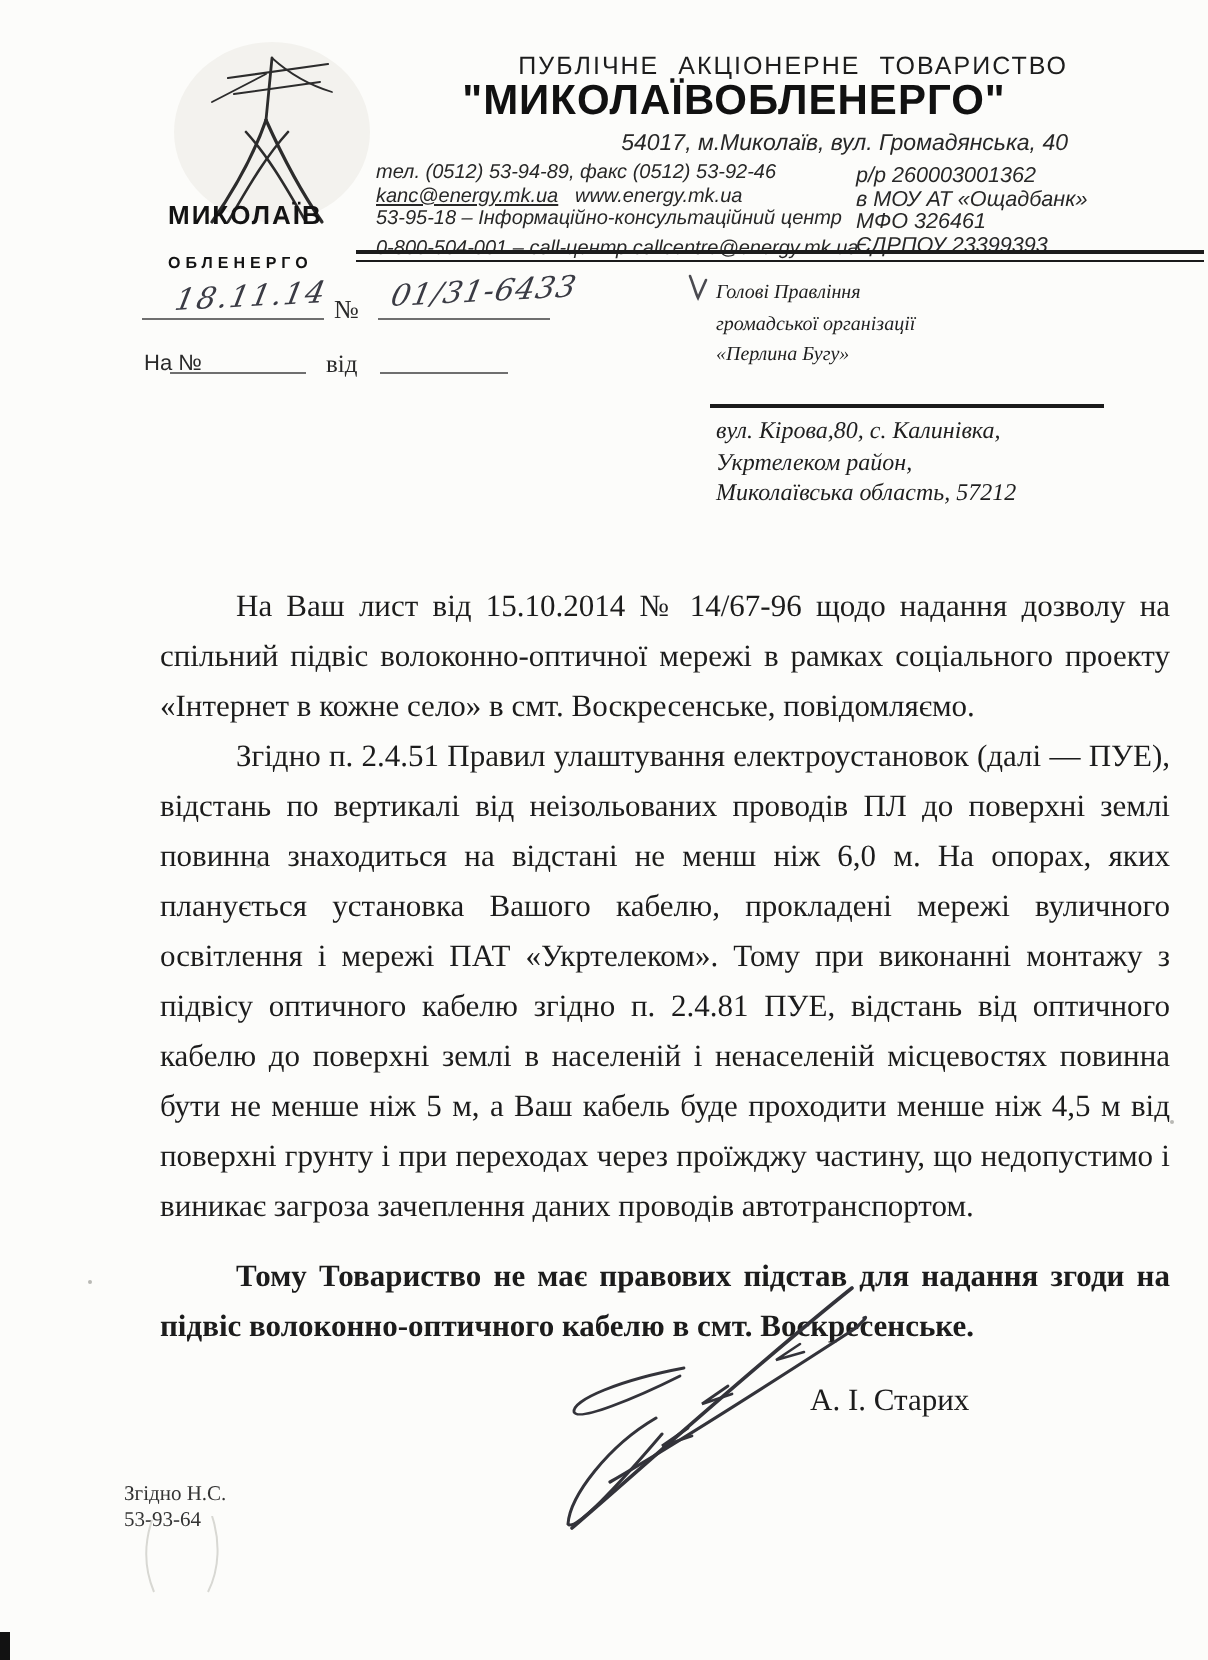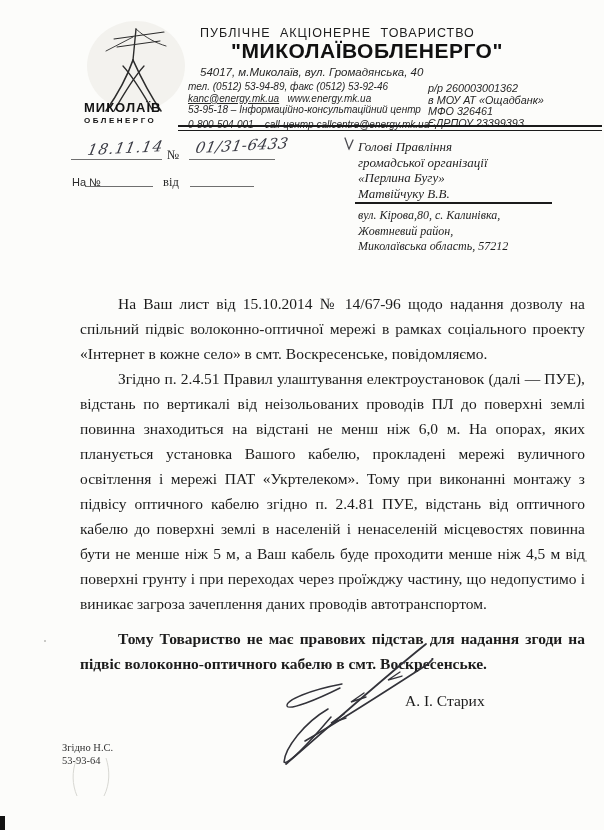--- a/index.html
+++ b/index.html
@@ -7,28 +7,28 @@
     position:relative; width:604px; height:830px; margin:0 auto;
     background:#fcfcfa; color:#222; overflow:hidden;
     font-family:"Liberation Serif", serif;
   }
   
   .logo{position:absolute; left:84px; top:20px; width:104px; }
   .logo svg{display:block;}
   .logo-t1{font-family:"Liberation Sans",sans-serif; font-weight:bold; font-size:13px;
            letter-spacing:1px; color:#131313; margin-top:-16px;}
   .logo-t2{font-family:"Liberation Sans",sans-serif; font-weight:bold; font-size:8px;
-           letter-spacing:2.5px; color:#131313; margin-top:1px;}
-  .org-type{position:absolute; left:200px; top:26px; width:334px; text-align:left;
+           letter-spacing:2.5px; color:#131313; margin-top:12px;}
+  .org-type{position:absolute; left:200px; top:26px; width:334px; text-align:right;
             font-family:"Liberation Sans",sans-serif; font-size:12.5px; letter-spacing:1px;
             word-spacing:5px; color:#1d1d1d;}
   .org-name{position:absolute; left:200px; top:39px; width:334px; text-align:center;
             font-family:"Liberation Sans",sans-serif; font-weight:bold; font-size:21px;
             letter-spacing:0.5px; color:#111;}
-  .hq-address{position:absolute; left:200px; top:66px; width:334px; text-align:left;
+  .hq-address{position:absolute; left:200px; top:66px; width:334px; text-align:right;
             font-family:"Liberation Sans",sans-serif; font-style:italic; font-size:11.5px; color:#272727;}
   .contacts-left{position:absolute; left:188px; top:81px; width:240px;
             font-family:"Liberation Sans",sans-serif; font-style:italic; font-size:10px;
             line-height:11.6px; color:#272727;}
   .contacts-left .row{white-space:nowrap;}
   .contacts-left .call-row{margin-top:3px;}
   .u{text-decoration:underline;}
   .bank-block{position:absolute; left:428px; top:83px; width:176px;
             font-family:"Liberation Sans",sans-serif; font-style:italic; font-size:10.8px;
             line-height:11.6px; color:#272727;}
@@ -43,21 +43,21 @@
   .date-line{left:71px; top:159px; width:91px;}
   .num-line{left:189px; top:159px; width:86px;}
   .no-sign{position:absolute; left:167px; top:147px; font-size:13px; color:#2a2a2a;}
   .na-no{position:absolute; left:48px; top:176px; font-family:"Liberation Sans",sans-serif;
          font-size:11px; color:#2a2a2a;margin-left:24px;}
   .vid{position:absolute; left:163px; top:175px; font-size:12.5px; color:#2a2a2a;}
   .na-line{left:85px; top:186px; width:68px;}
   .vid-line{left:190px; top:186px; width:64px;}
   
   .recipient{position:absolute; left:358px; top:139px; width:200px;
-             font-style:italic; font-size:13px; line-height:15.6px; color:#1e1e1e;}
+             font-style:italic; font-size:10px; line-height:15.6px; color:#1e1e1e;}
   .recipient-sep{position:absolute; left:355px; top:202px; width:197px; height:0;
              border-bottom:2px solid #1b1b1b;}
   .recipient-addr{position:absolute; left:358px; top:208px; width:210px;
              font-style:italic; font-size:12px; line-height:15.6px; color:#1e1e1e;}
   .tick{position:absolute; left:343px; top:136px;}
   
   .body-text{position:absolute; left:80px; top:291px; width:505px;
              font-size:15.5px; line-height:25px; text-align:justify; color:#1c1c1c;}
   .body-text p{margin:0; text-indent:38px;}
   .body-text p.last{margin-top:10px;font-weight:bold;}
@@ -128,26 +128,25 @@
   <div class="vid">від</div>
   <div class="hline vid-line"></div>
 
   <svg class="tick" width="12" height="16">
     <path d="M2 2 C4 7 5 11 6 13 L10 4" stroke="#4a4a50" stroke-width="1.3" fill="none" stroke-linecap="round"></path>
   </svg>
   <div class="recipient">
     <div>Голові Правління</div>
     <div>громадської організації</div>
     <div>«Перлина Бугу»</div>
-    <div>Матвійчуку В.В.</div>
   </div>
   <div class="recipient-sep"></div>
   <div class="recipient-addr">
     <div>вул. Кірова,80, с. Калинівка,</div>
-    <div>Жовтневий район,</div>
+    <div>Укртелеком район,</div>
     <div>Миколаївська область, 57212</div>
   </div>
 
   <div class="body-text">
     <p>На Ваш лист від 15.10.2014 № 14/67-96 щодо надання дозволу на спільний підвіс волоконно-оптичної мережі в рамках соціального проекту «Інтернет в кожне село» в смт. Воскресенське, повідомляємо.</p>
     <p>Згідно п. 2.4.51 Правил улаштування електроустановок (далі — ПУЕ), відстань по вертикалі від неізольованих проводів ПЛ до поверхні землі повинна знаходиться на відстані не менш ніж 6,0 м. На опорах, яких планується установка Вашого кабелю, прокладені мережі вуличного освітлення і мережі ПАТ «Укртелеком». Тому при виконанні монтажу з підвісу оптичного кабелю згідно п. 2.4.81 ПУЕ, відстань від оптичного кабелю до поверхні землі в населеній і ненаселеній місцевостях повинна бути не менше ніж 5 м, а Ваш кабель буде проходити менше ніж 4,5 м від поверхні грунту і при переходах через проїжджу частину, що недопустимо і виникає загроза зачеплення даних проводів автотранспортом.</p>
     <p class="last">Тому Товариство не має правових підстав для надання згоди на підвіс волоконно-оптичного кабелю в смт. Воскресенське.</p>
   </div>
 
   <svg class="sig-mark" width="164" height="140" viewBox="0 0 164 140">

